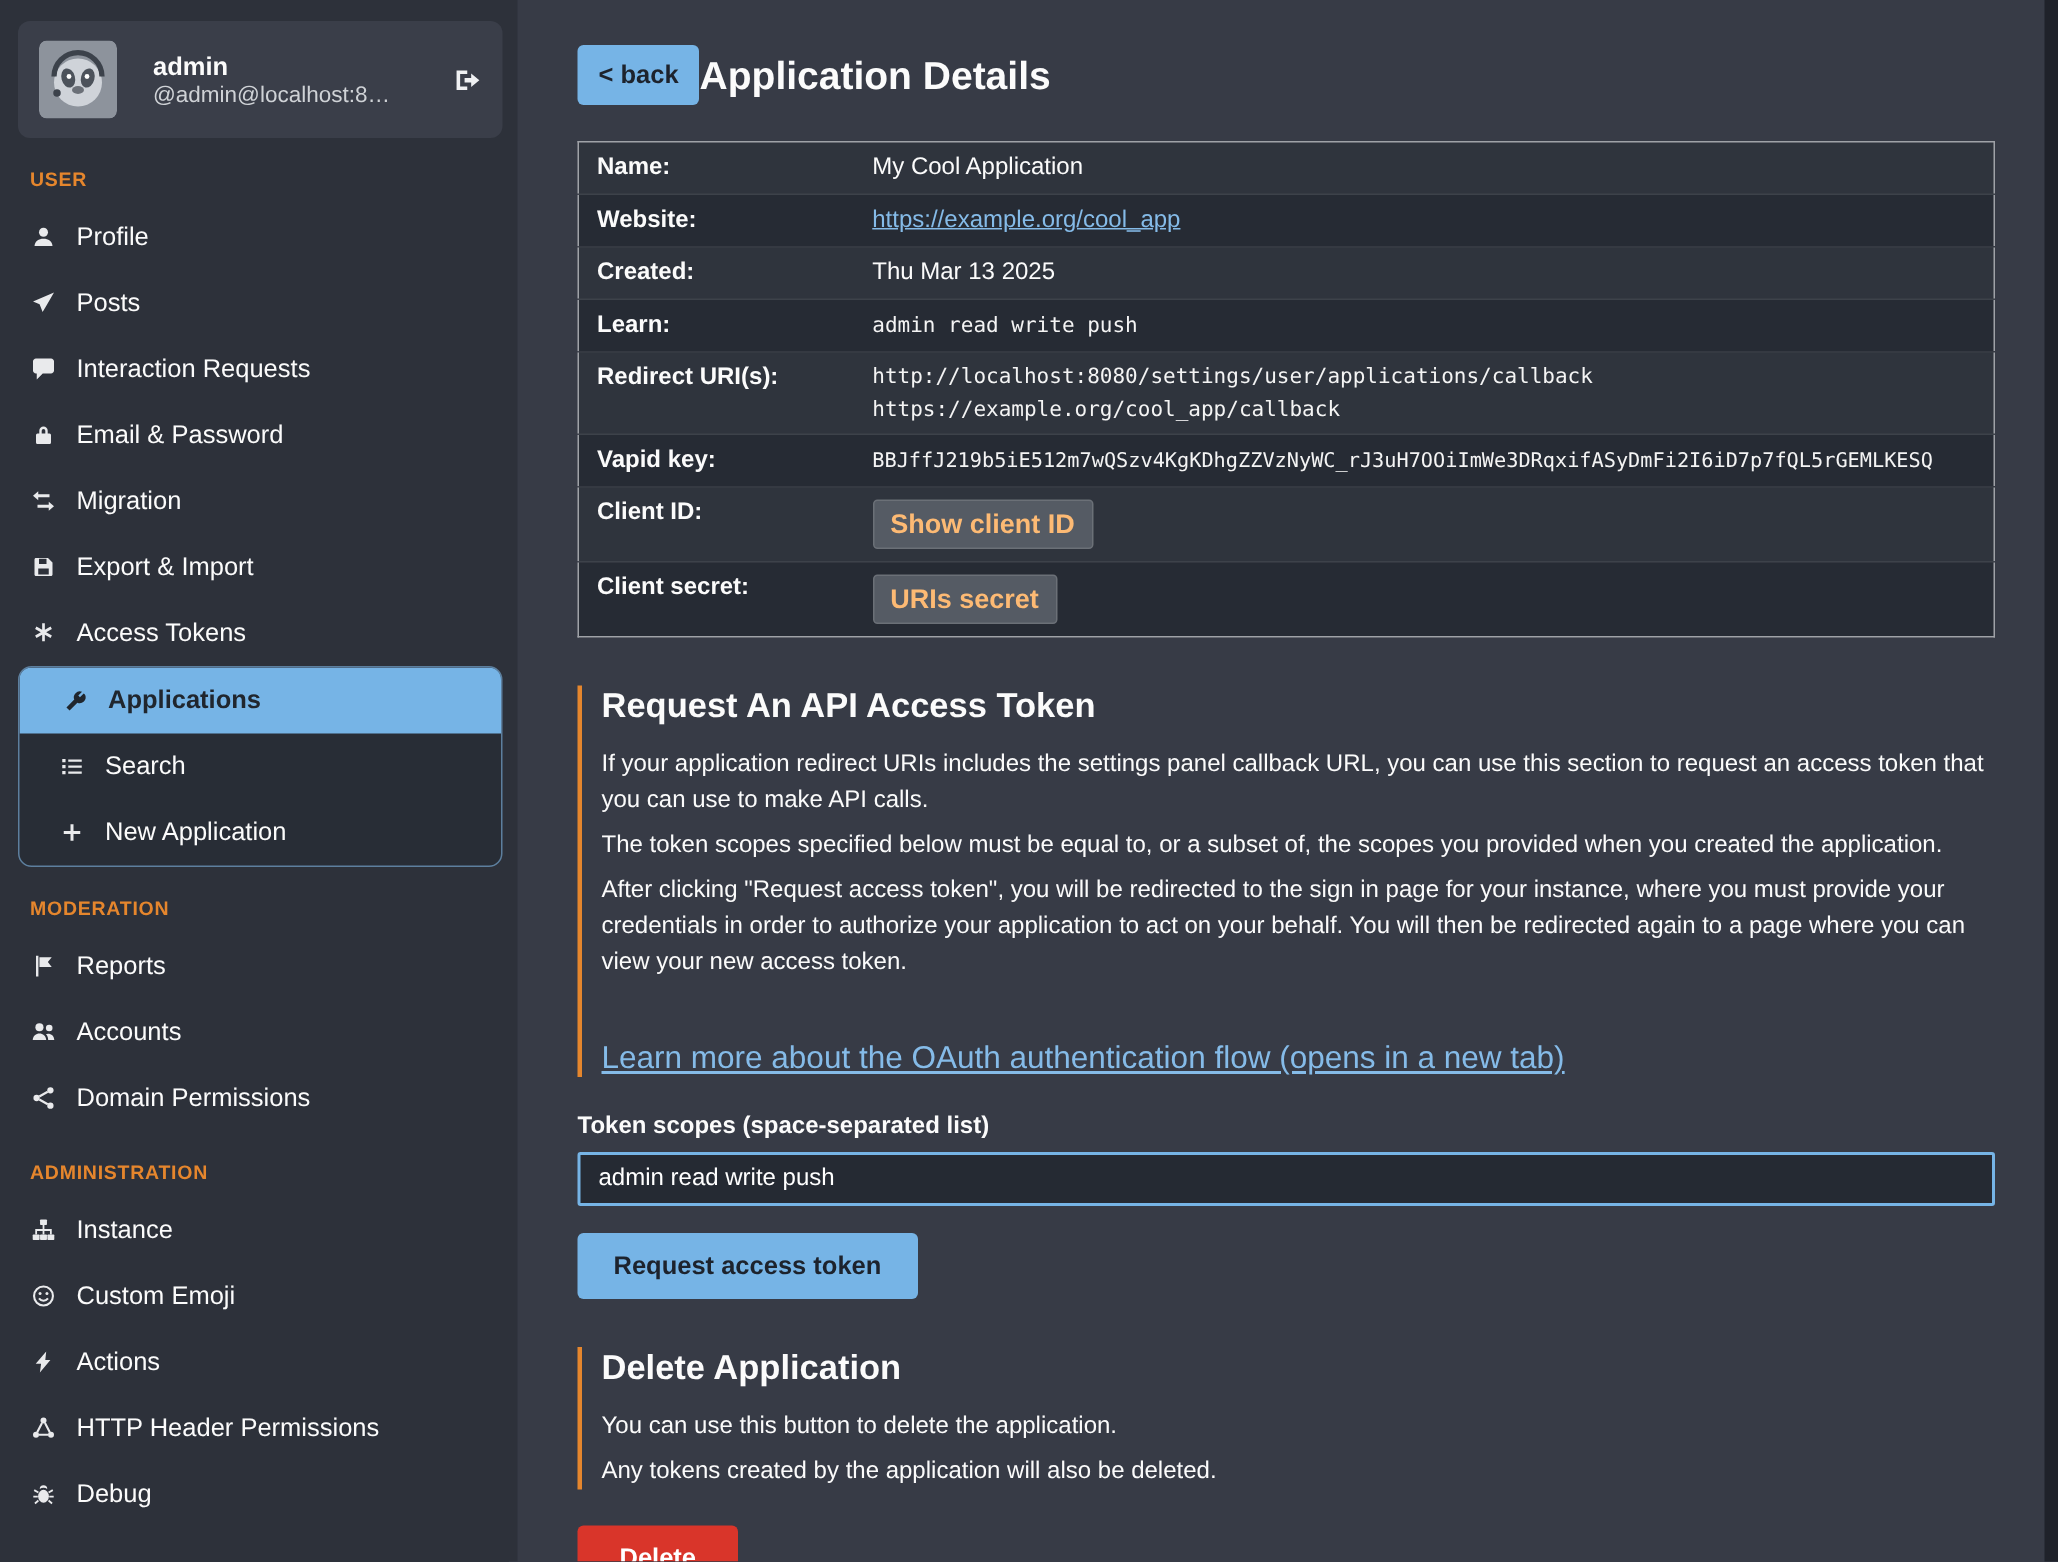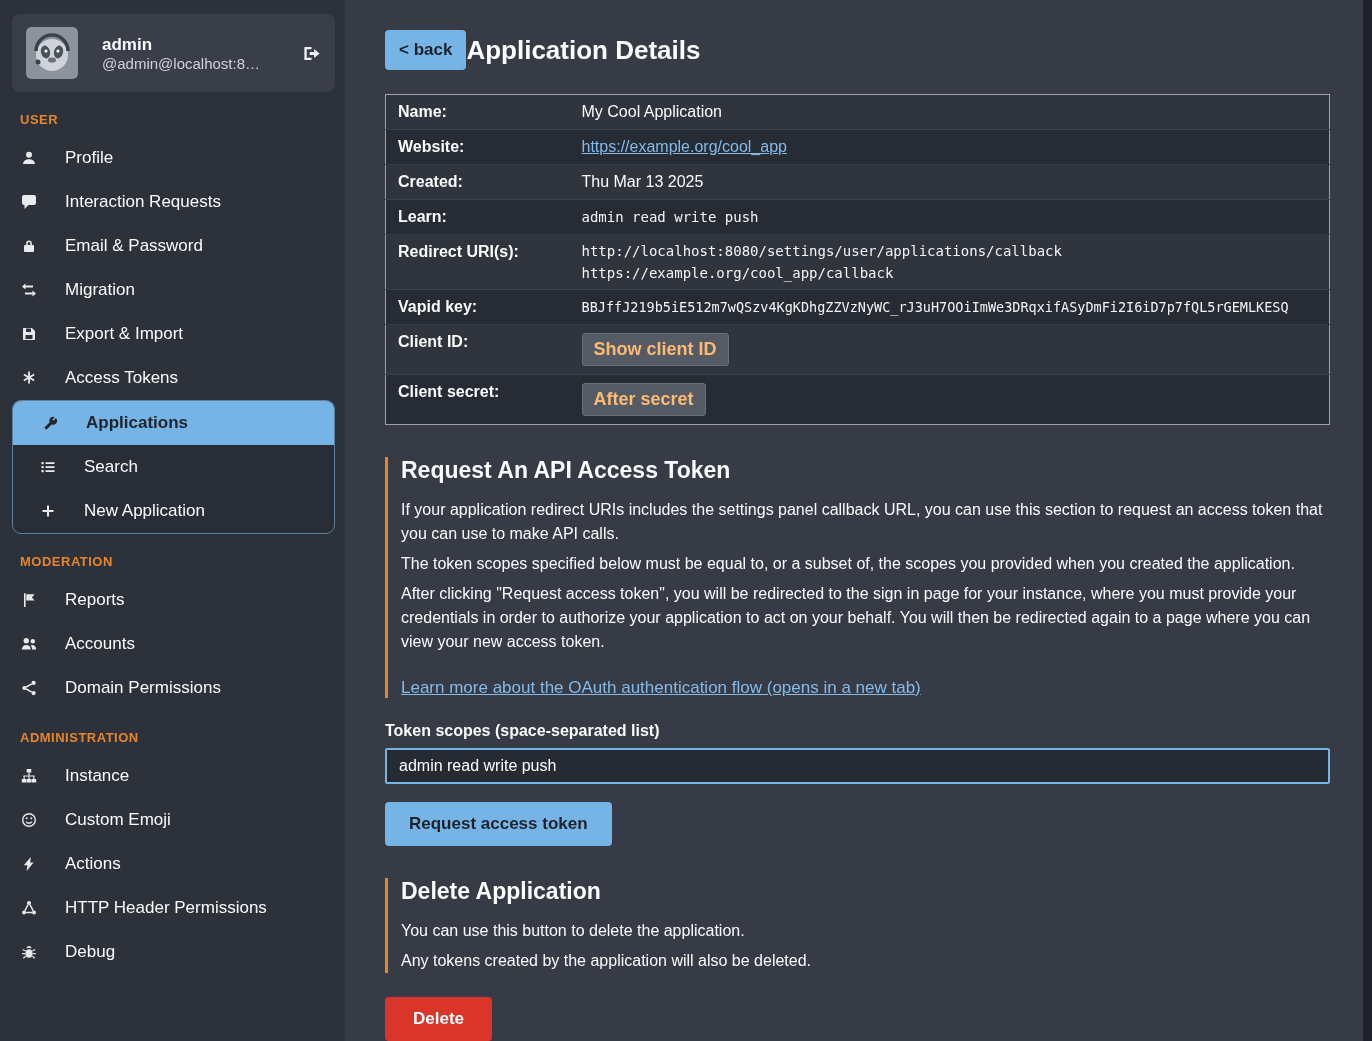--- a/index.html
+++ b/index.html
@@ -27,21 +27,21 @@
   .uc-name { font-weight:bold; font-size:17px; }
   .uc-handle { font-size:15px; color:#cfd2d6; white-space:nowrap; overflow:hidden; text-overflow:ellipsis; max-width:160px; }
   .uc-logout { margin-left:auto; color:#f0f1f3; cursor:pointer; display:flex; align-items:center; }
   .avatar { width:52px; height:52px; border-radius:5px; flex:0 0 auto; }
 
   .nav-section-label {
     color:#e5862d; font-weight:bold; font-size:13px; letter-spacing:.5px;
     margin:20px 16px 9px 20px;
   }
   .nav-item {
-    display:flex; align-items:center; gap:27px;
+    display:flex; align-items:center; gap:13px;
     padding:12px 16px 12px 20px; font-size:17px;
     color:#fbfbfb; cursor:pointer; white-space:nowrap;
   }
   .nav-item .ic { width:18px; display:flex; justify-content:center; color:#e9eaec; flex:0 0 auto; }
   .nav-group {
     margin:0 10px 4px 12px;
     border:1px solid #5d7f9e; border-radius:9px; overflow:hidden;
     background:#282d36;
   }
   .nav-group .nav-item { padding-left:28px; }
@@ -82,21 +82,21 @@
     background:#555b64; color:#fdba74; font-weight:bold; font-size:18px;
     border:1px solid #6b7077; border-radius:3px; padding:5px 11px; cursor:pointer;
     font-family:"Liberation Sans", sans-serif;
   }
 
   .section-block {
     border-left:3px solid #e5862d; padding-left:13px; margin-top:32px;
   }
   .section-block h2 { font-size:23px; margin:0 0 14px 0; }
   .section-block p { margin:0 0 6px 0; line-height:1.5; max-width:940px; }
-  .section-block .learn-link { display:inline-block; margin-top:18px; font-size:17px;text-align:right; }
+  .section-block .learn-link { display:inline-block; margin-top:34px; font-size:21px;text-align:right; }
 
   .form-label { font-weight:bold; margin-top:24px; font-size:16px; }
   .scopes-input {
     display:block; width:100%; margin-top:8px;
     background:#252a33; border:2px solid #76b4e6; border-radius:2px;
     color:#ffffff; font-size:16px; padding:7px 12px;
     font-family:"Liberation Sans", sans-serif; outline:none;
   }
   .btn-primary {
     margin-top:18px;
@@ -149,20 +149,28 @@
   <div class="nav-item">
     <span class="ic">
         <svg viewBox="0 0 16 16" width="16" height="16" fill="currentColor">
           <circle cx="8" cy="4.8" r="3"></circle>
           <path d="M2 14c.3-3.2 2.8-4.8 6-4.8s5.7 1.6 6 4.8z"></path>
         </svg>
       </span>
     <span>Profile</span>
   </div>
 
+  <div class="nav-item">
+    <span class="ic">
+        <svg viewBox="0 0 16 16" width="16" height="16" fill="currentColor">
+          <path d="M15 1 1 7l4.4 1.9L7.4 14l2.2-3.7L15 1z"></path>
+        </svg>
+      </span>
+    <span>Posts</span>
+  </div>
 
   <div class="nav-item">
     <span class="ic">
         <svg viewBox="0 0 16 16" width="16" height="16" fill="currentColor">
           <path d="M1 3c0-1.1.9-2 2-2h10c1.1 0 2 .9 2 2v6c0 1.1-.9 2-2 2H7.5L3.5 15v-4H3c-1.1 0-2-.9-2-2z"></path>
         </svg>
       </span>
     <span>Interaction Requests</span>
   </div>
 
@@ -364,21 +372,21 @@
       <tr>
         <th>Vapid key:</th>
         <td class="mono small">BBJffJ219b5iE512m7wQSzv4KgKDhgZZVzNyWC_rJ3uH7OOiImWe3DRqxifASyDmFi2I6iD7p7fQL5rGEMLKESQ</td>
       </tr>
       <tr>
         <th>Client ID:</th>
         <td><button class="show-btn">Show client ID</button></td>
       </tr>
       <tr>
         <th>Client secret:</th>
-        <td><button class="show-btn">After secret</button></td>
+        <td><button class="show-btn">URIs secret</button></td>
       </tr>
     </tbody>
   </table>
 
   <section class="section-block">
     <h2>Request An API Access Token</h2>
     <p>If your application redirect URIs includes the settings panel callback URL, you can use this section to request an access token that you can use to make API calls.</p>
     <p>The token scopes specified below must be equal to, or a subset of, the scopes you provided when you created the application.</p>
     <p>After clicking "Request access token", you will be redirected to the sign in page for your instance, where you must provide your credentials in order to authorize your application to act on your behalf. You will then be redirected again to a page where you can view your new access token.</p>
     <a class="link learn-link">Learn more about the OAuth authentication flow (opens in a new tab)</a>

